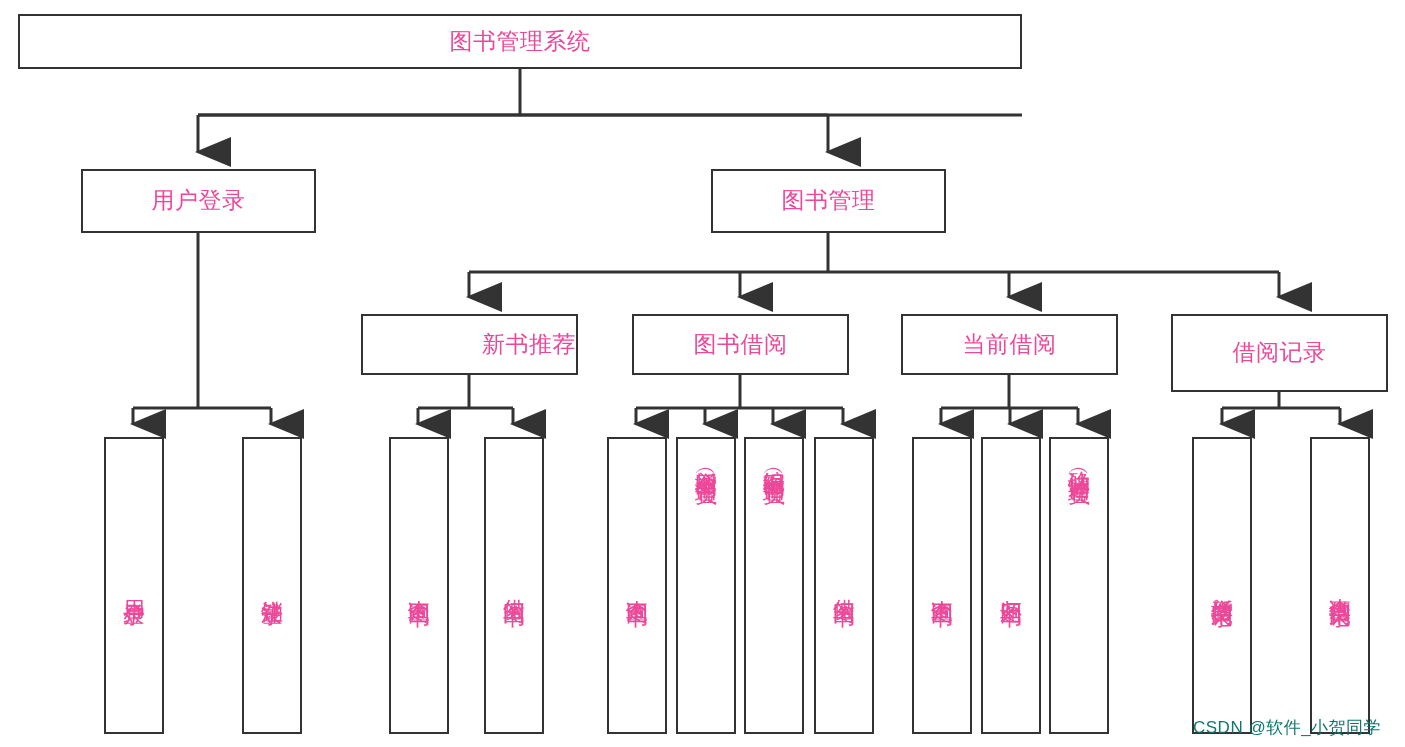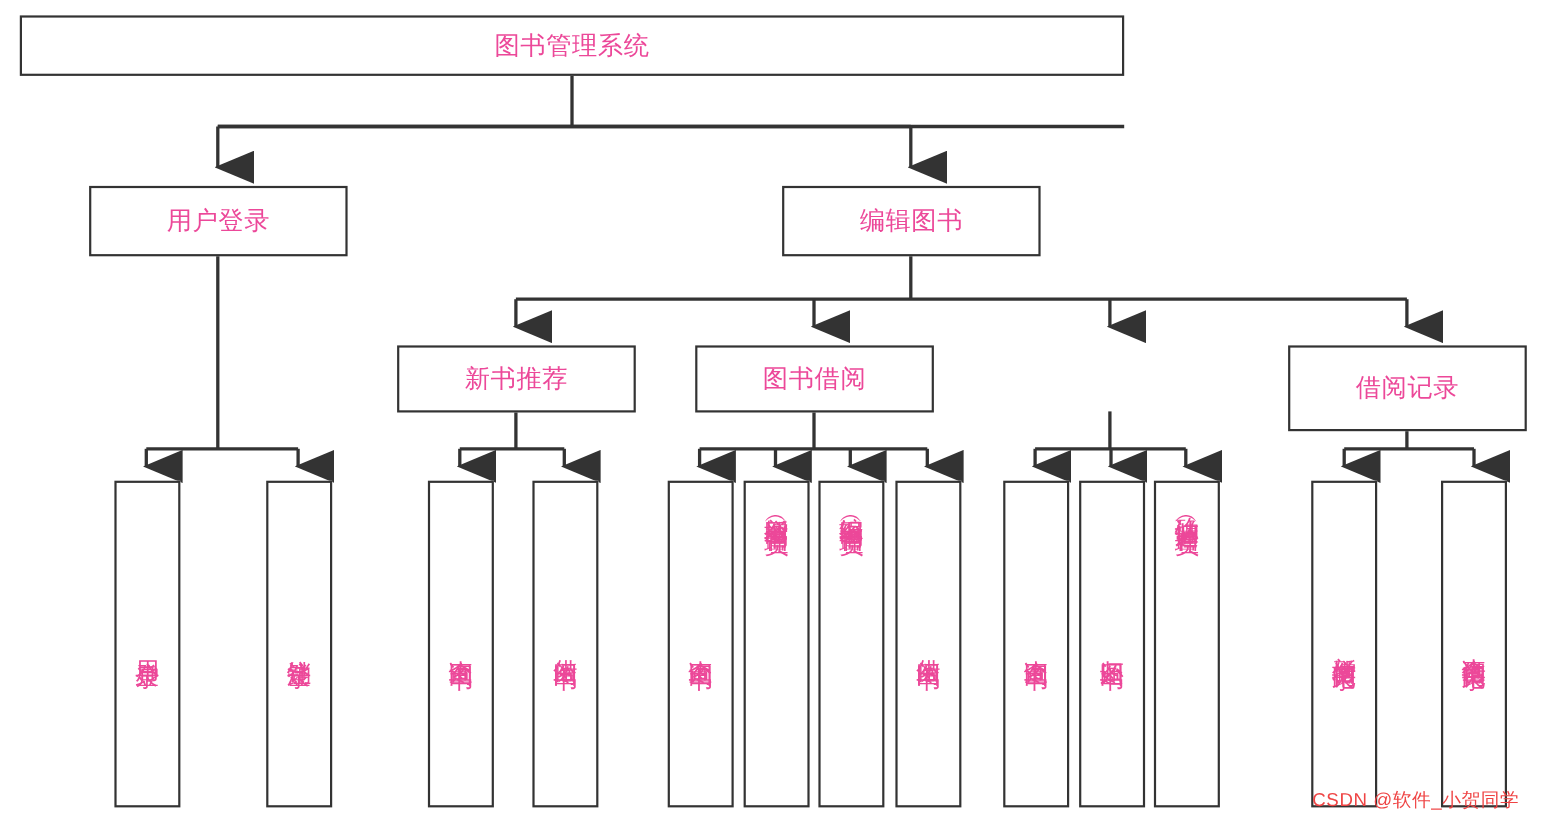--- a/index.html
+++ b/index.html
@@ -62,21 +62,21 @@
   }
   .node.vert.mid {
     align-items: center;
     padding-top: 0;
   }
   #watermark {
     position: absolute;
     left: 1193px;
     top: 716px;
     font-size: 17px;
-    color: #ef4444;
+    color: #0f766e;
     white-space: nowrap;
     letter-spacing: 0.5px;
   }
 </style>
 </head>
 <body>
 
 <div id="canvas">
 
   <svg id="wires" viewBox="0 0 1405 747">
@@ -132,29 +132,32 @@
   </svg>
 
   <div class="node root horiz" style="left:18px; top:14px; width:1004px; height:55px;">
     <span class="label">图书管理系统</span>
   </div>
 
   <div class="node horiz" style="left:81px; top:169px; width:235px; height:64px;">
     <span class="label">用户登录</span>
   </div>
   <div class="node horiz" style="left:711px; top:169px; width:235px; height:64px;">
-    <span class="label">编辑图书</span>
-  </div>
-
-  <div class="node horiz" style="left:361px; top:314px; width:217px; height:61px;">
+    <span class="label">图书管理</span>
+  </div>
+
+  <div class="node horiz" style="left:361px; top:314px; width:217px; height:61px;justify-content:flex-end;">
     <span class="label">新书推荐</span>
   </div>
   <div class="node horiz" style="left:632px; top:314px; width:217px; height:61px;">
     <span class="label">图书借阅</span>
   </div>
+  <div class="node horiz" style="left:901px; top:314px; width:217px; height:61px;">
+    <span class="label">当前借阅</span>
+  </div>
   <div class="node horiz" style="left:1171px; top:314px; width:217px; height:78px;">
     <span class="label">借阅记录</span>
   </div>
 
   <div class="node vert mid" style="left:104px; top:437px; width:60px; height:297px;">
     <span class="label">用户登录</span>
   </div>
   <div class="node vert mid" style="left:242px; top:437px; width:60px; height:297px;">
     <span class="label">注销登录</span>
   </div>

